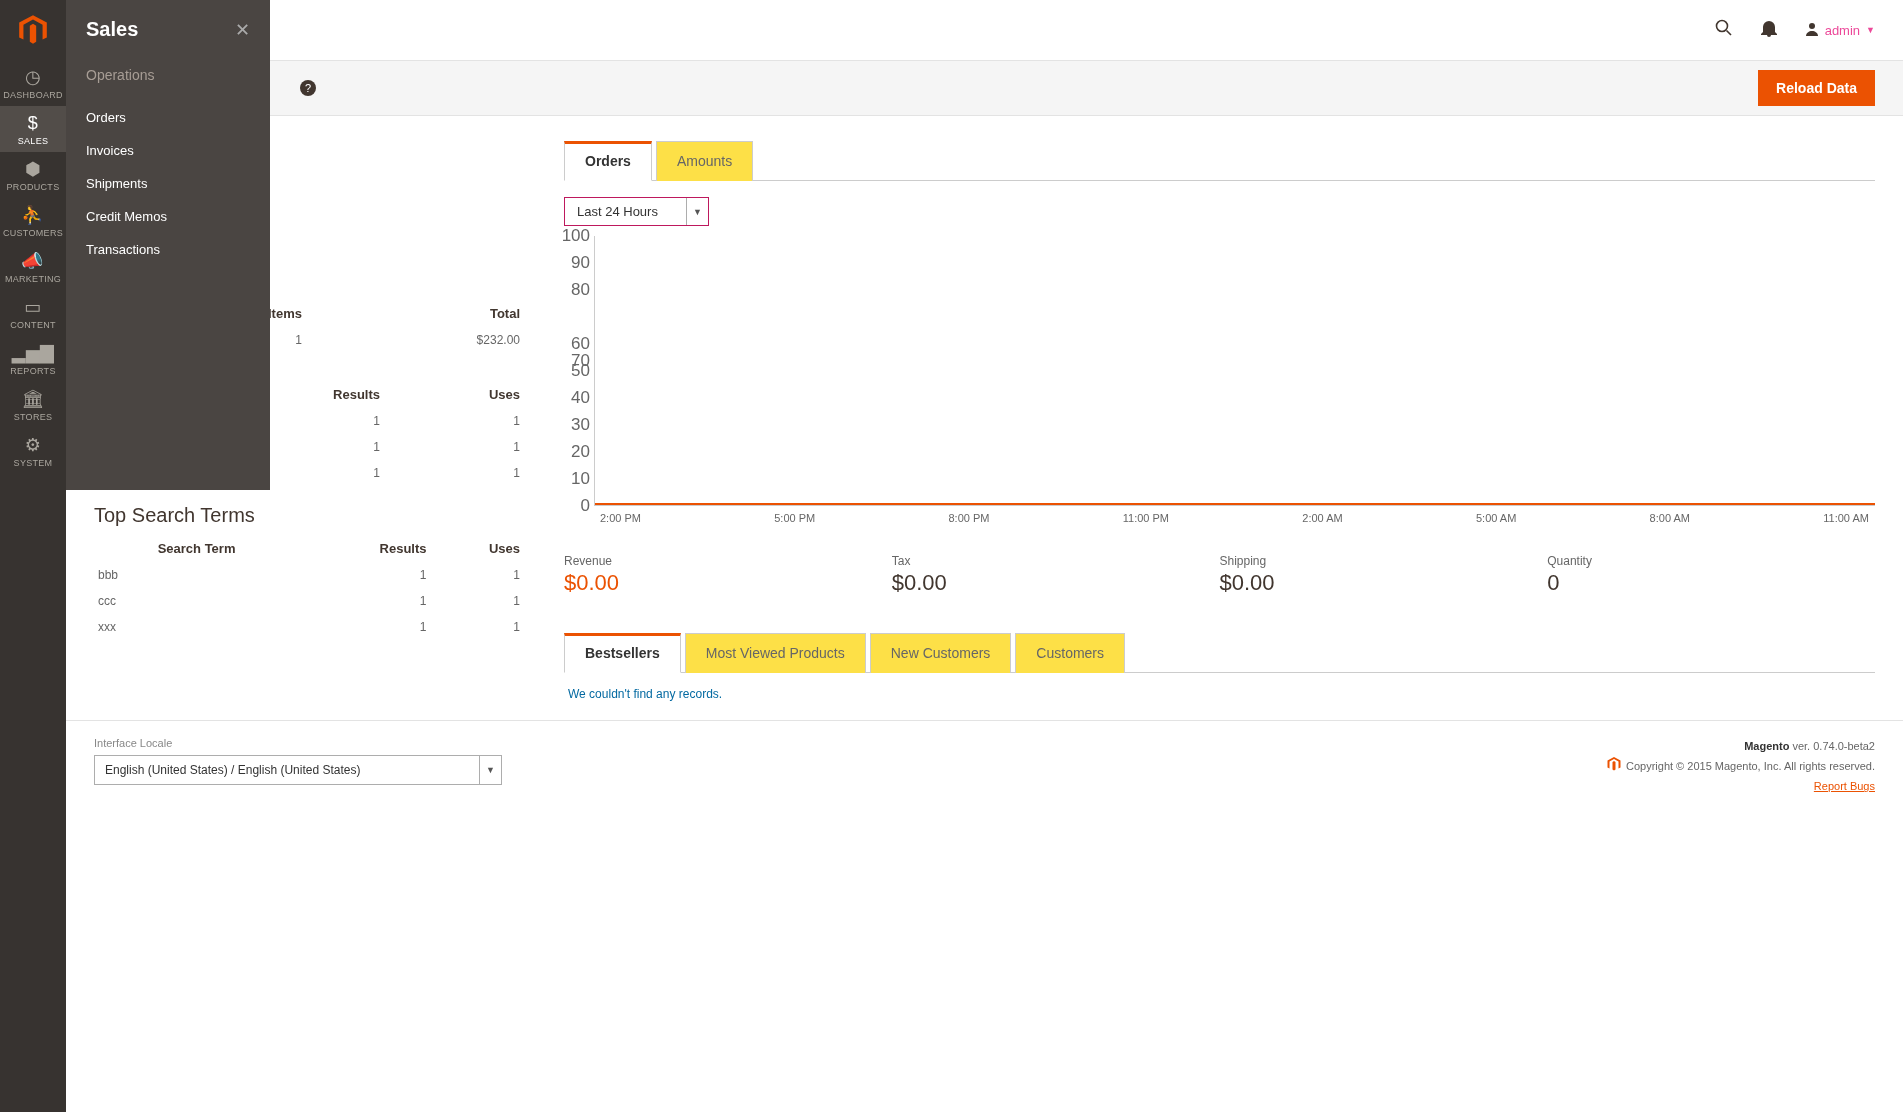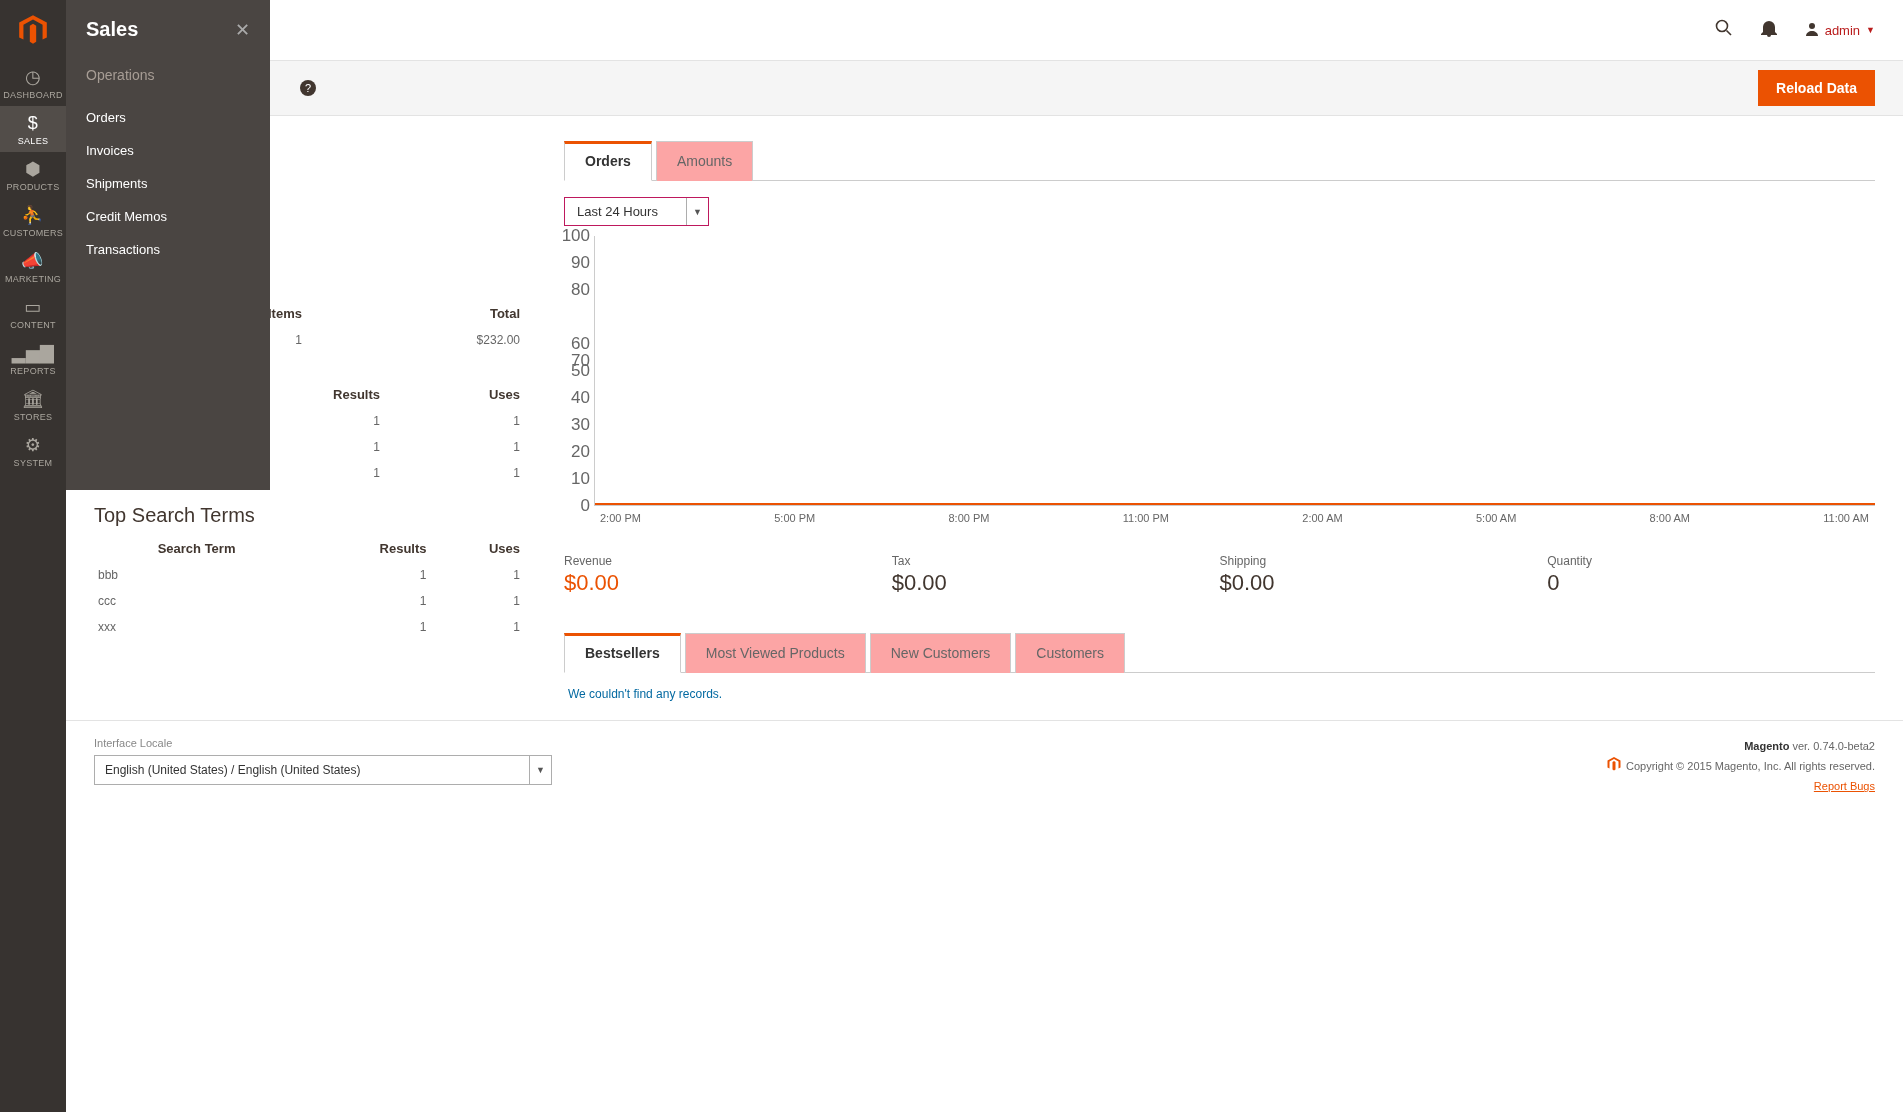--- a/index.html
+++ b/index.html
@@ -18,36 +18,36 @@
 .flyout-header { display: flex; align-items: center; justify-content: space-between; padding: 18px 20px 16px; }
 .flyout-title { font-size: 20px; font-weight: 600; color: #fff; }
 .flyout-close { color: #aaa; font-size: 18px; cursor: pointer; }
 .flyout-section { padding: 10px 20px 0; }
 .flyout-section-title { color: #a79d95; font-size: 14px; margin-bottom: 18px; }
 .flyout-link { display: block; color: #fff; font-size: 13px; padding: 9px 0; cursor: pointer; }
 
 
 .topbar { position: fixed; top: 0; left: 66px; right: 0; height: 60px; display: flex; align-items: center; justify-content: flex-end; padding: 0 28px; background: #fff; z-index: 5; gap: 28px; }
 .topbar .ico { font-size: 18px; color: #41362f; cursor: pointer; }
-.topbar .account { display: flex; align-items: center; gap: 6px; cursor: pointer; font-size: 13px; color: #b91c1c; }
+.topbar .account { display: flex; align-items: center; gap: 6px; cursor: pointer; font-size: 13px; color: #ec4899; }
 .topbar .account .caret { font-size: 9px; }
 
 
 .page-heading { position: absolute; top: 60px; left: 66px; right: 0; background: #f5f5f5; border-bottom: 1px solid #e3e3e3; border-top: 1px solid #e3e3e3; padding: 16px 28px; display: flex; justify-content: space-between; align-items: center; height: 56px; }
 .help-icon { width: 16px; height: 16px; border-radius: 50%; background: #41362f; color: #fff; font-size: 11px; display: inline-flex; align-items: center; justify-content: center; margin-left: 206px; }
 .btn-primary { background: #eb5202; color: #fff; border: none; padding: 10px 18px; font-size: 14px; font-weight: 600; cursor: pointer; }
 
 
 .main { position: absolute; top: 116px; left: 66px; right: 0; padding: 24px 28px 0; }
 .col-left { float: left; width: 430px; }
 .col-right { float: right; width: calc(100% - 470px); }
 
 
 .tabs { border-bottom: 1px solid #ccc; display: flex; }
-.tab { border: 1px solid #ccc; border-bottom: none; background: #fca5a5; padding: 11px 20px; font-size: 14px; color: #666; cursor: pointer; margin-right: 4px; position: relative; top: 1px;}
+.tab { border: 1px solid #ccc; border-bottom: none; background: #fde047; padding: 11px 20px; font-size: 14px; color: #666; cursor: pointer; margin-right: 4px; position: relative; top: 1px;}
 .tab.active { background: #fff; color: #333; border-bottom: 1px solid #fff; border-top: 3px solid #eb5202; padding-top: 9px; font-weight: 600;}
 .tabs-lite .tab { border-top: 1px solid #ccc; }
 .tabs-lite .tab.active { border-top: 3px solid #eb5202; padding-top: 9px; }
 
 
 .range-row { margin: 16px 0 10px; }
 .range-select { display: inline-flex; border: 1px solid #be185d; }
 .range-select .label { padding: 6px 28px 6px 12px; font-size: 13px; color: #333; }
 .range-select .caret-btn { border-left: 1px solid #adadad; width: 22px; display: flex; align-items: center; justify-content: center; font-size: 9px; color: #555; }
 
@@ -74,21 +74,21 @@
 table.mini td { text-align: right; padding: 6px 4px; }
 table.mini td:first-child { text-align: left; }
 
 
 .bottom-tabs-wrap { margin-top: 36px; clear: both;}
 .no-records { padding: 14px 4px; font-size: 12px; color: #0369a1; }
 
 
 .footer { position: absolute; left: 66px; right: 0; bottom: -20px; border-top: 1px solid #e3e3e3; padding: 16px 28px 22px; display:flex; justify-content: space-between; align-items:flex-start; background:#fff;}
 .footer-left .flabel { font-size: 11px; color: #888; margin-bottom: 6px; }
-.locale-select { display:inline-flex; border:1px solid #adadad; width: 458px; justify-content: flex-end; }
+.locale-select { display:inline-flex; border:1px solid #adadad; width: 408px; justify-content: flex-end; }
 .locale-select .val { flex:1; padding:7px 10px; font-size:12px;}
 .locale-select .caret-btn { width:22px; border-left:1px solid #adadad; display:flex;align-items:center;justify-content:center;font-size:9px;color:#555;}
 .footer-right { text-align:right; font-size:11px; color:#666; line-height:1.7;}
 .footer-right .mag-logo { display:inline-block; vertical-align:middle; margin-right:4px;}
 .footer-right .mag-logo svg{width:16px;height:16px;}
 .footer-right a { color: #eb5202; text-decoration: underline;}
 .footer-right .ver strong { color:#333; font-weight:600;}
 
 
 .frame { position: relative; width: 1903px; height: 1112px; overflow: hidden; }

